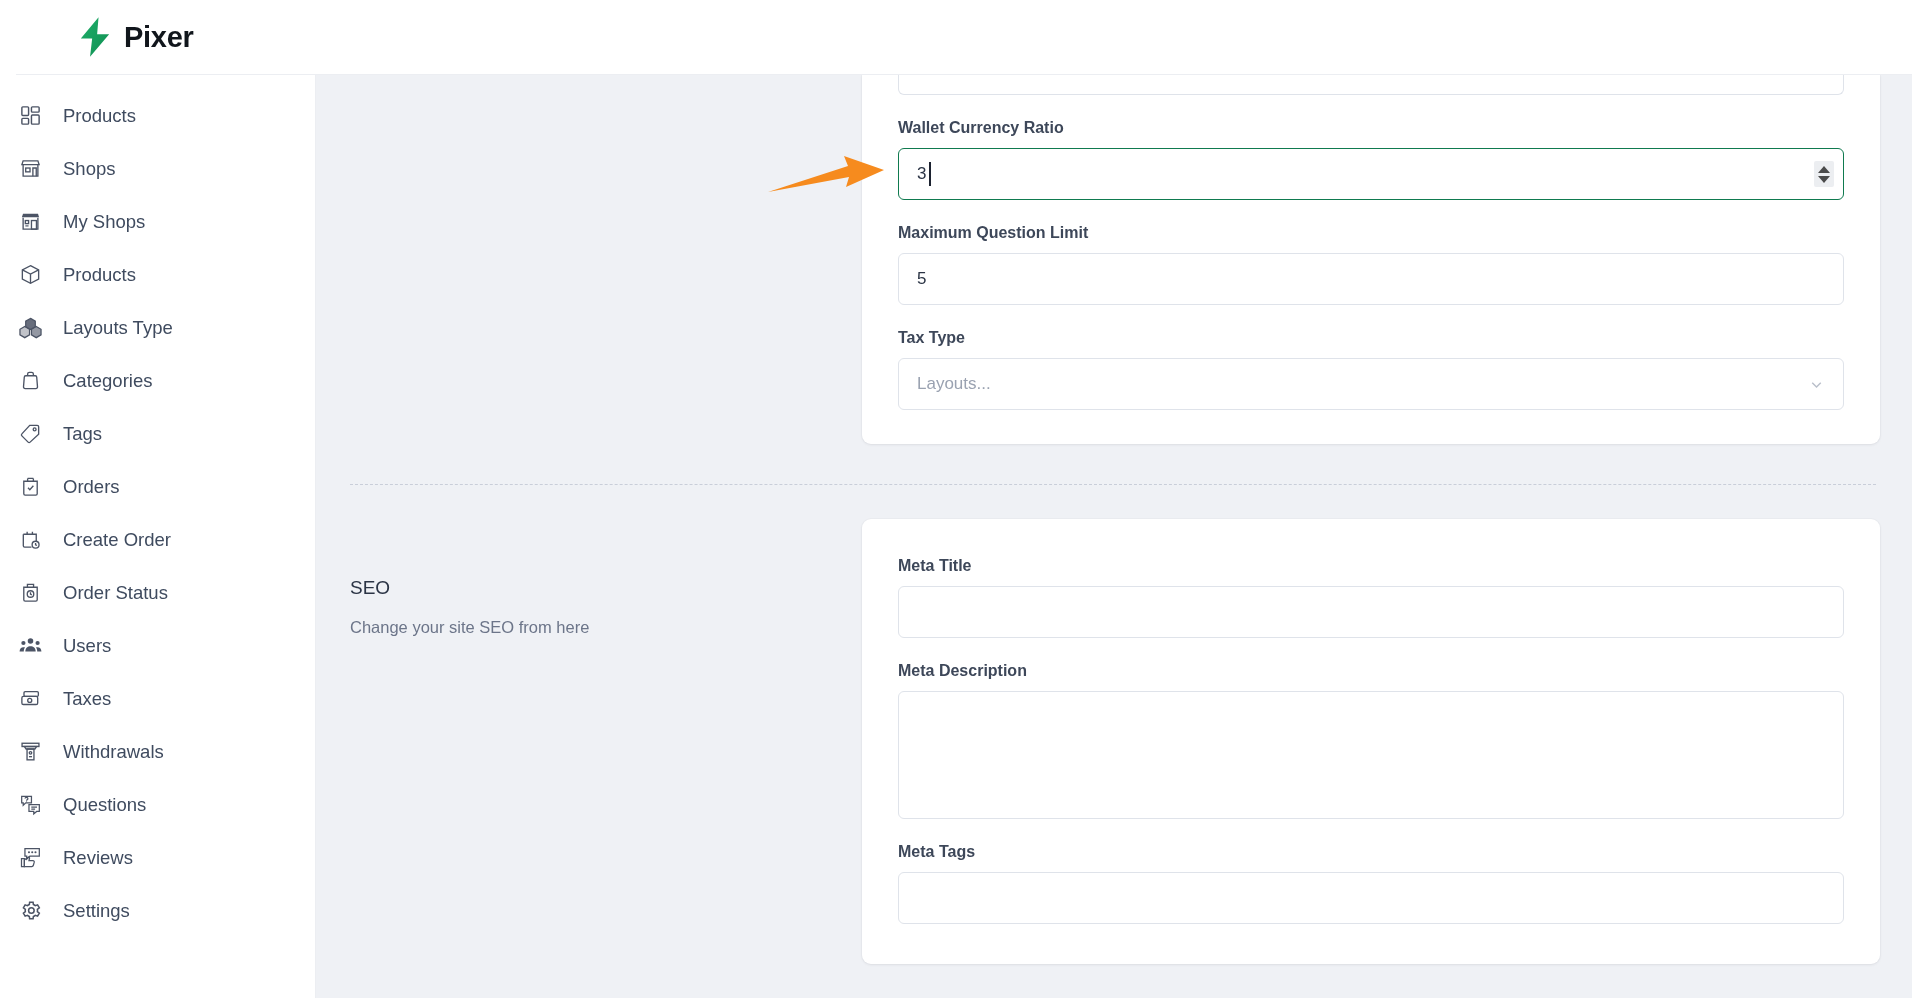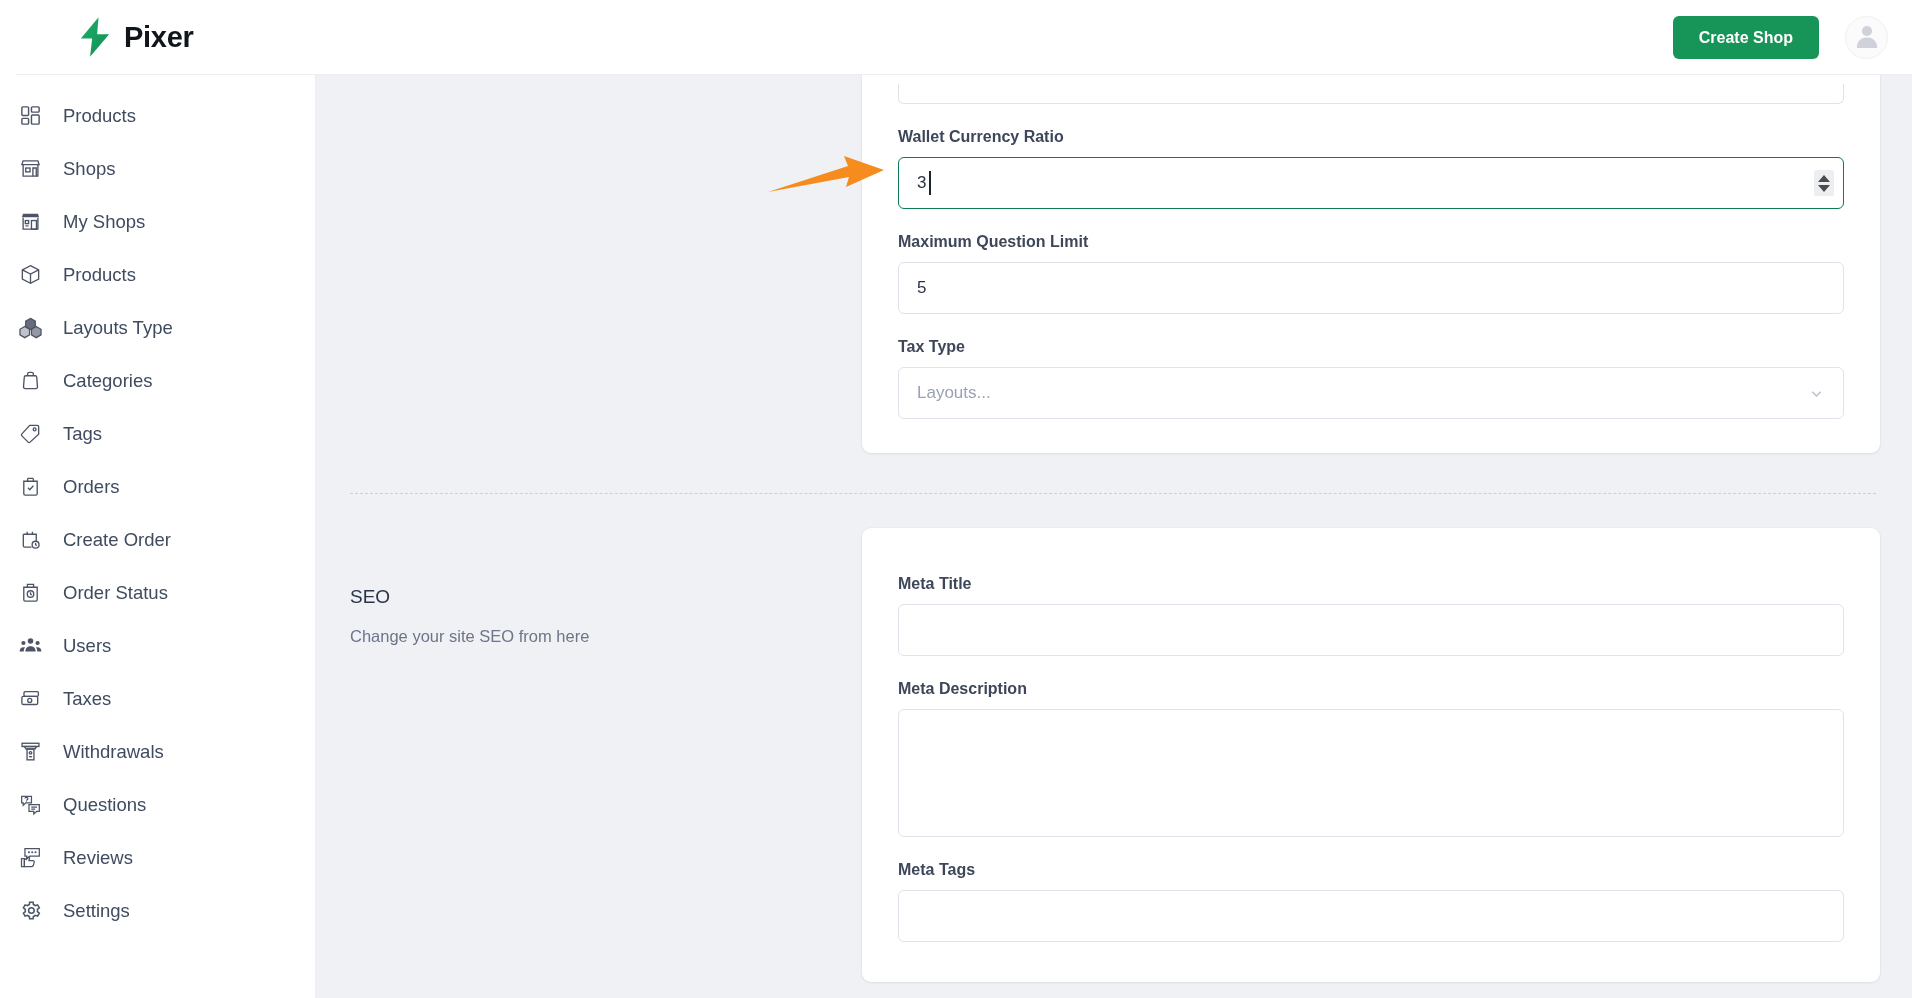--- a/index.html
+++ b/index.html
@@ -140,21 +140,21 @@
   .card {
     background: #ffffff;
     border-radius: 9px;
     box-shadow: 0 1px 3px rgba(28,34,48,0.07), 0 0 0 1px rgba(28,34,48,0.02);
     width: 1018px;
     flex: 0 0 1018px;
   }
 
   .card-inner { padding: 0 36px; }
 
-  .field { margin-bottom: 0; margin-top: 9px; }
+  .field { margin-bottom: 0; }
   .field-label {
     display: block;
     font-size: 16px;
     font-weight: 700;
     color: #3d4759;
     margin-bottom: 11px;
   }
   .input {
     width: 100%;
     height: 52px;
@@ -278,31 +278,20 @@
           <linearGradient id="boltg" x1="0" y1="0" x2="1" y2="1">
             <stop offset="0%" stop-color="#1fae6a"></stop>
             <stop offset="100%" stop-color="#0f8f52"></stop>
           </linearGradient>
         </defs>
         <path d="M14.5 0 L2 15 L10 15 L8.5 28 L22 12 L13.5 12 Z" fill="url(#boltg)"></path>
       </svg>
     </span>
     <span class="brand-name">Pixer</span>
   </div>
-  <div class="header-right">
-    <button class="create-shop-btn">Create Shop</button>
-    <div class="avatar">
-      <span>
-        <svg width="30" height="30" viewBox="0 0 30 30">
-          <circle cx="15" cy="11" r="5.1" fill="#cfd3d9"></circle>
-          <path d="M4.8 28 C4.8 20.6 9.4 17.4 15 17.4 C20.6 17.4 25.2 20.6 25.2 28 Z" fill="#cfd3d9"></path>
-        </svg>
-      </span>
-    </div>
-  </div>
 </div>
 
 <nav class="sidebar">
 
   <a class="nav-item">
     <span class="nav-icon">
       <svg width="23" height="23" viewBox="0 0 24 24" fill="none" stroke="currentColor" stroke-width="1.5">
         <rect x="3" y="3" width="7" height="9" rx="1"></rect>
           <rect x="13" y="3" width="8" height="5.5" rx="1"></rect>
         <rect x="3" y="15" width="7" height="6" rx="1"></rect>

